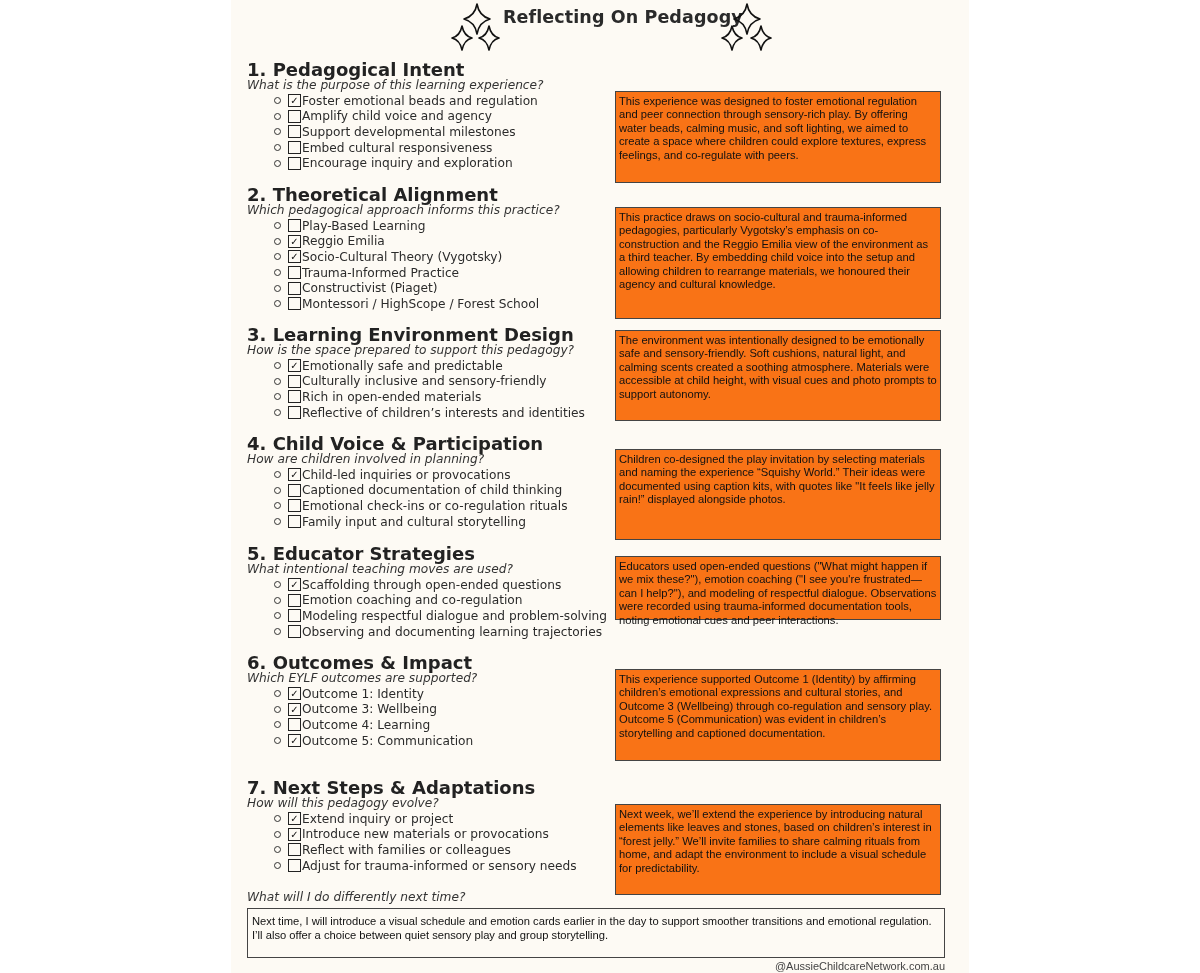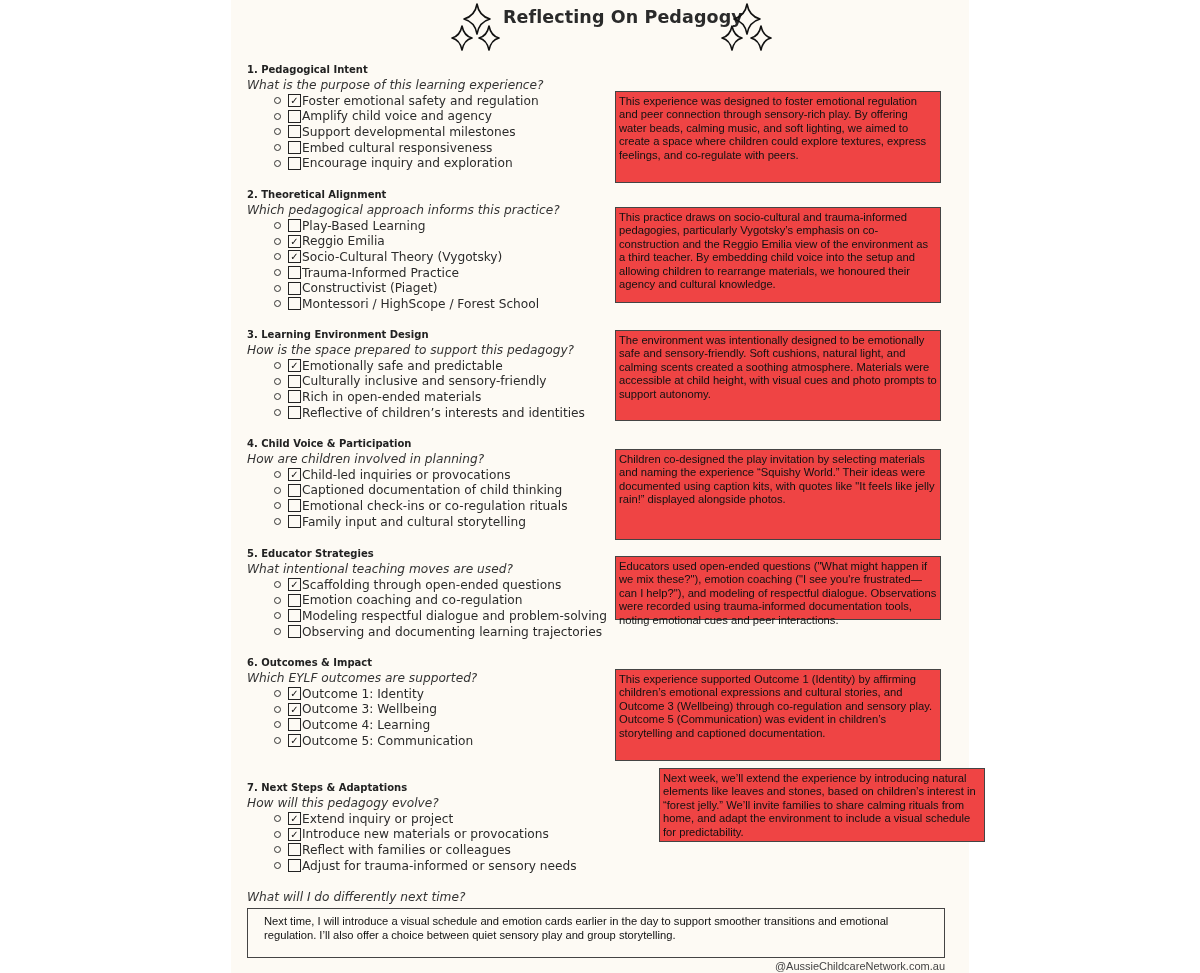--- a/index.html
+++ b/index.html
@@ -14,39 +14,39 @@
   }
   .title-wrap { position: absolute; left: 0; top: 0; width: 738px; height: 60px; }
   .title {
     position: absolute; left: 272px; top: 7px; font-size: 17.5px; font-weight: bold; color: #2a2a2a;
     letter-spacing: 0.1px; white-space: nowrap;
   }
   .sparkles-left { position: absolute; left: 219px; top: 2px; width: 60px; height: 56px; }
   .sparkles-right { position: absolute; left: 486px; top: 2px; width: 60px; height: 56px; }
 
   .section { position: absolute; left: 16px; width: 360px; }
-  .sec-title { font-size: 10px; font-weight: bold; color: #222; line-height: 15px; white-space: nowrap; }
+  .sec-title { font-size: 18px; font-weight: bold; color: #222; line-height: 15px; white-space: nowrap; }
   .sec-q { font-size: 12.2px; font-style: italic; color: #333; line-height: 16px; white-space: nowrap; }
   .opts { list-style: none; margin: 0; padding: 0 0 0 27px; }
   .opt { display: flex; align-items: center; height: 15.6px; white-space: nowrap; font-size: 12.2px; color: #2b2b2b; }
   .bullet { width: 5px; height: 5px; border: 1px solid #333; border-radius: 50%; margin-right: 7px; flex: none; }
   .cb {
     width: 11px; height: 11px; border: 1.2px solid #222; flex: none; margin-right: 1px; position: relative; background: transparent;
     font-size: 10px; line-height: 11px; text-align: center; color: #111; font-family: "DejaVu Sans", sans-serif;
   }
   .answer {
-    position: absolute; left: 384px; width: 326px; border: 1.4px solid #444; background: #ef4444;
+    position: absolute; left: 384px; width: 326px; border: 1.4px solid #444; background: #f97316;
     font-family: "Liberation Sans", sans-serif; font-size: 11.2px; line-height: 13.4px; color: #111;
     padding: 3px 3px 0 3px; box-sizing: border-box;
   }
   .final-q { position: absolute; left: 16px; top: 890px; font-size: 12.2px; font-style: italic; color: #333; }
   .final-box {
     position: absolute; left: 16px; top: 908px; width: 698px; height: 50px; border: 1.4px solid #444;
     font-family: "Liberation Sans", sans-serif; font-size: 11.2px; line-height: 14px; color: #111;
-    padding: 5px 16px; box-sizing: border-box;
+    padding: 5px 4px; box-sizing: border-box;
   }
   .credit {
     position: absolute; right: 24px; top: 960px; font-family: "Liberation Sans", sans-serif;
     font-size: 11px; color: #444;
   }
 </style>
 </head>
 <body>
 
 <div class="page">
@@ -69,21 +69,21 @@
   </div>
 
   <div id="sections">
       <div class="section" style="top: 62px;">
         <div class="sec-title">1. Pedagogical Intent</div>
         <div class="sec-q">What is the purpose of this learning experience?</div>
         <ul class="opts">
           <li class="opt">
             <span class="bullet"></span>
             <span class="cb"><span>✓</span></span>
-            <span>Foster emotional safety and regulation</span>
+            <span>Foster emotional beads and regulation</span>
           </li>
           <li class="opt">
             <span class="bullet"></span>
             <span class="cb"></span>
             <span>Amplify child voice and agency</span>
           </li>
           <li class="opt">
             <span class="bullet"></span>
             <span class="cb"></span>
             <span>Support developmental milestones</span>
@@ -130,21 +130,21 @@
             <span class="cb"></span>
             <span>Constructivist (Piaget)</span>
           </li>
           <li class="opt">
             <span class="bullet"></span>
             <span class="cb"></span>
             <span>Montessori / HighScope / Forest School</span>
           </li>
         </ul>
       </div>
-      <div class="answer" style="top: 207px; height: 96px;">This practice draws on socio-cultural and trauma-informed pedagogies, particularly Vygotsky’s emphasis on co-construction and the Reggio Emilia view of the environment as a third teacher. By embedding child voice into the setup and allowing children to rearrange materials, we honoured their agency and cultural knowledge.</div>
+      <div class="answer" style="top: 207px; height: 112px;">This practice draws on socio-cultural and trauma-informed pedagogies, particularly Vygotsky’s emphasis on co-construction and the Reggio Emilia view of the environment as a third teacher. By embedding child voice into the setup and allowing children to rearrange materials, we honoured their agency and cultural knowledge.</div>
       <div class="section" style="top: 327px;">
         <div class="sec-title">3. Learning Environment Design</div>
         <div class="sec-q">How is the space prepared to support this pedagogy?</div>
         <ul class="opts">
           <li class="opt">
             <span class="bullet"></span>
             <span class="cb"><span>✓</span></span>
             <span>Emotionally safe and predictable</span>
           </li>
           <li class="opt">
@@ -265,19 +265,19 @@
             <span class="cb"></span>
             <span>Reflect with families or colleagues</span>
           </li>
           <li class="opt">
             <span class="bullet"></span>
             <span class="cb"></span>
             <span>Adjust for trauma-informed or sensory needs</span>
           </li>
         </ul>
       </div>
-      <div class="answer" style="top: 768px; height: 74px; margin-left: 44px;">Next week, we’ll extend the experience by introducing natural elements like leaves and stones, based on children’s interest in “forest jelly.” We’ll invite families to share calming rituals from home, and adapt the environment to include a visual schedule for predictability.</div>
+      <div class="answer" style="top: 804px; height: 91px;">Next week, we’ll extend the experience by introducing natural elements like leaves and stones, based on children’s interest in “forest jelly.” We’ll invite families to share calming rituals from home, and adapt the environment to include a visual schedule for predictability.</div>
     </div>
 
   <div class="final-q">What will I do differently next time?</div>
   <div class="final-box">Next time, I will introduce a visual schedule and emotion cards earlier in the day to support smoother transitions and emotional regulation.  I’ll also offer a choice between quiet sensory play and group storytelling.</div>
   <div class="credit">@AussieChildcareNetwork.com.au</div>
 </div>
 
 </body></html>

